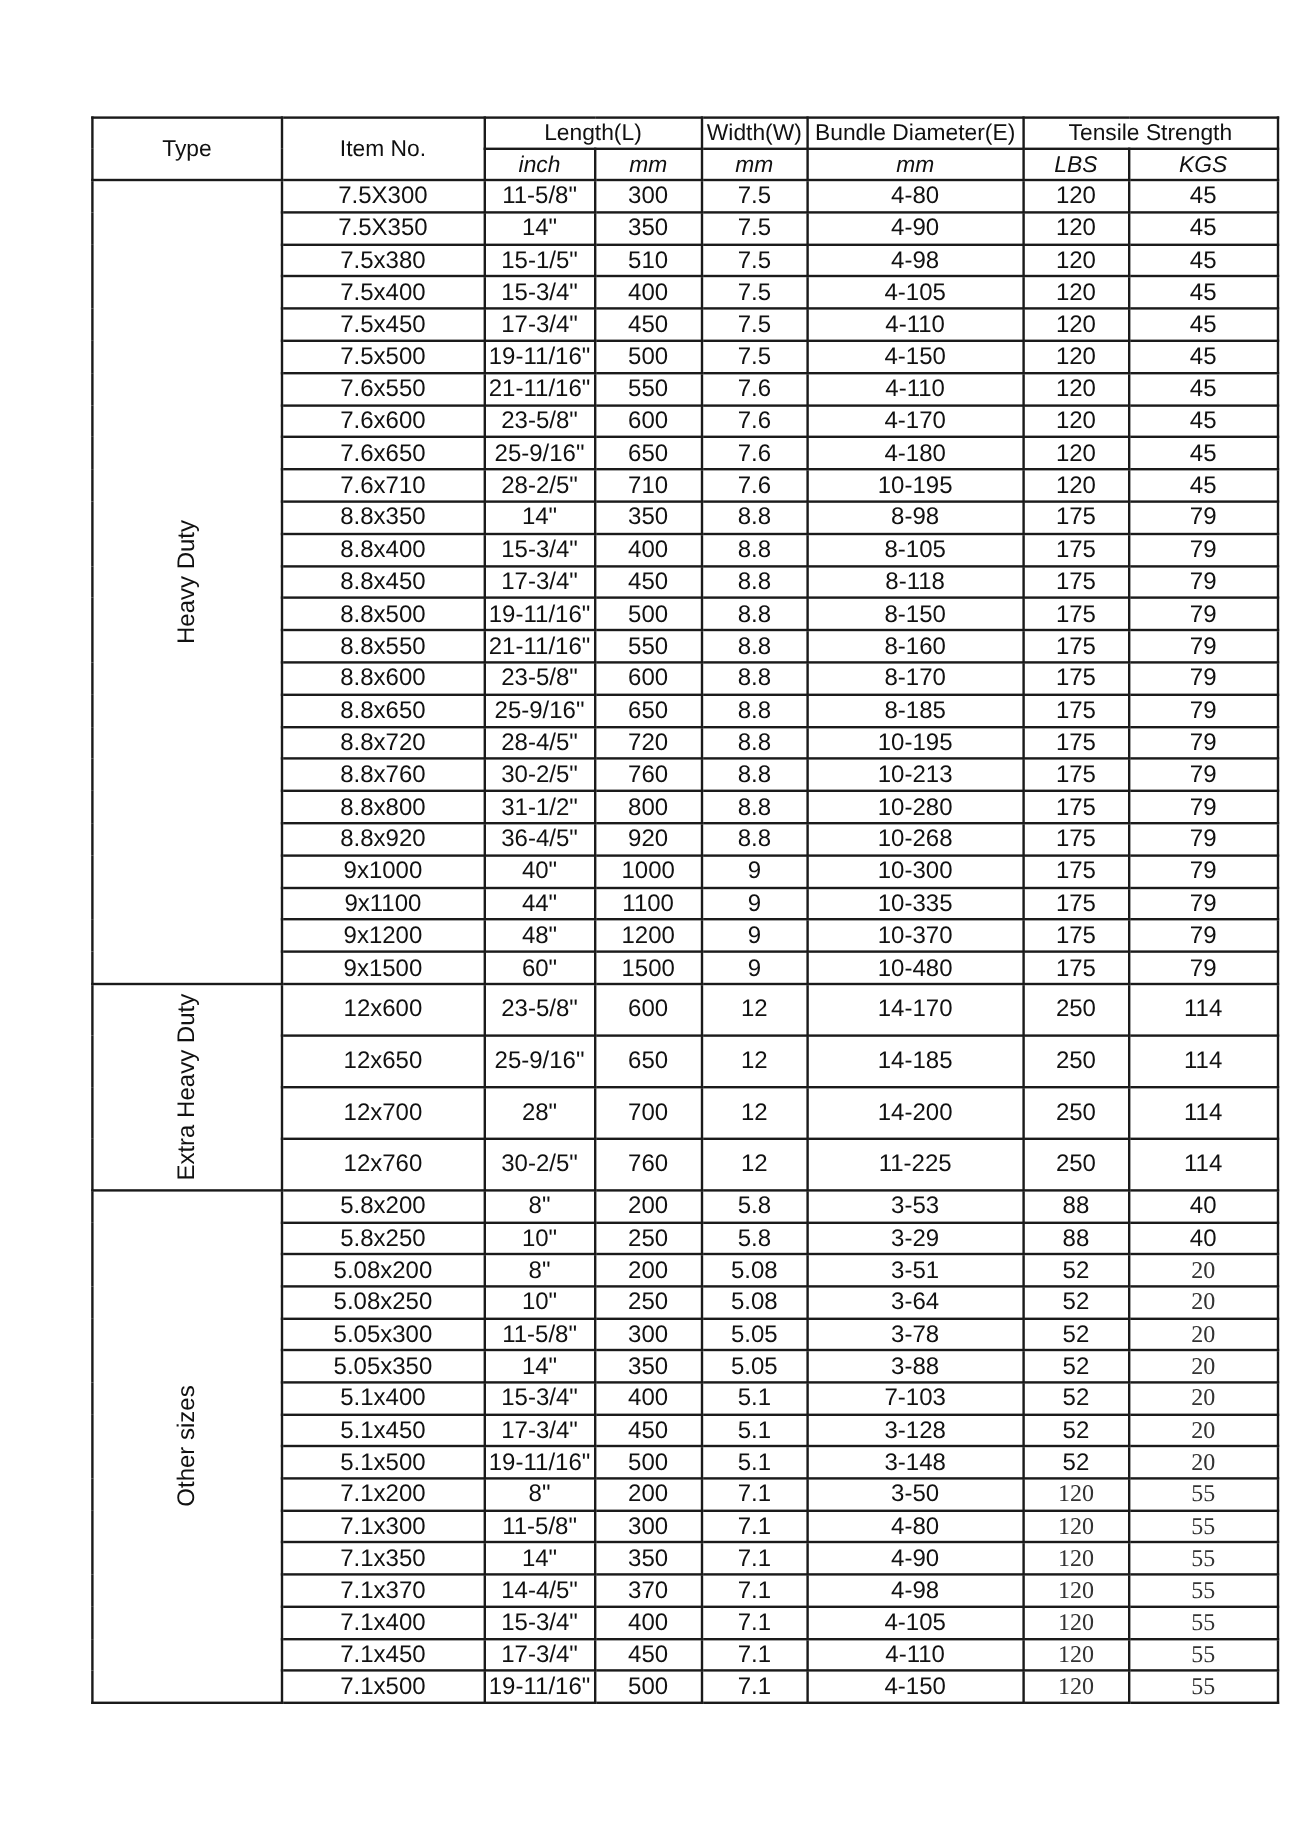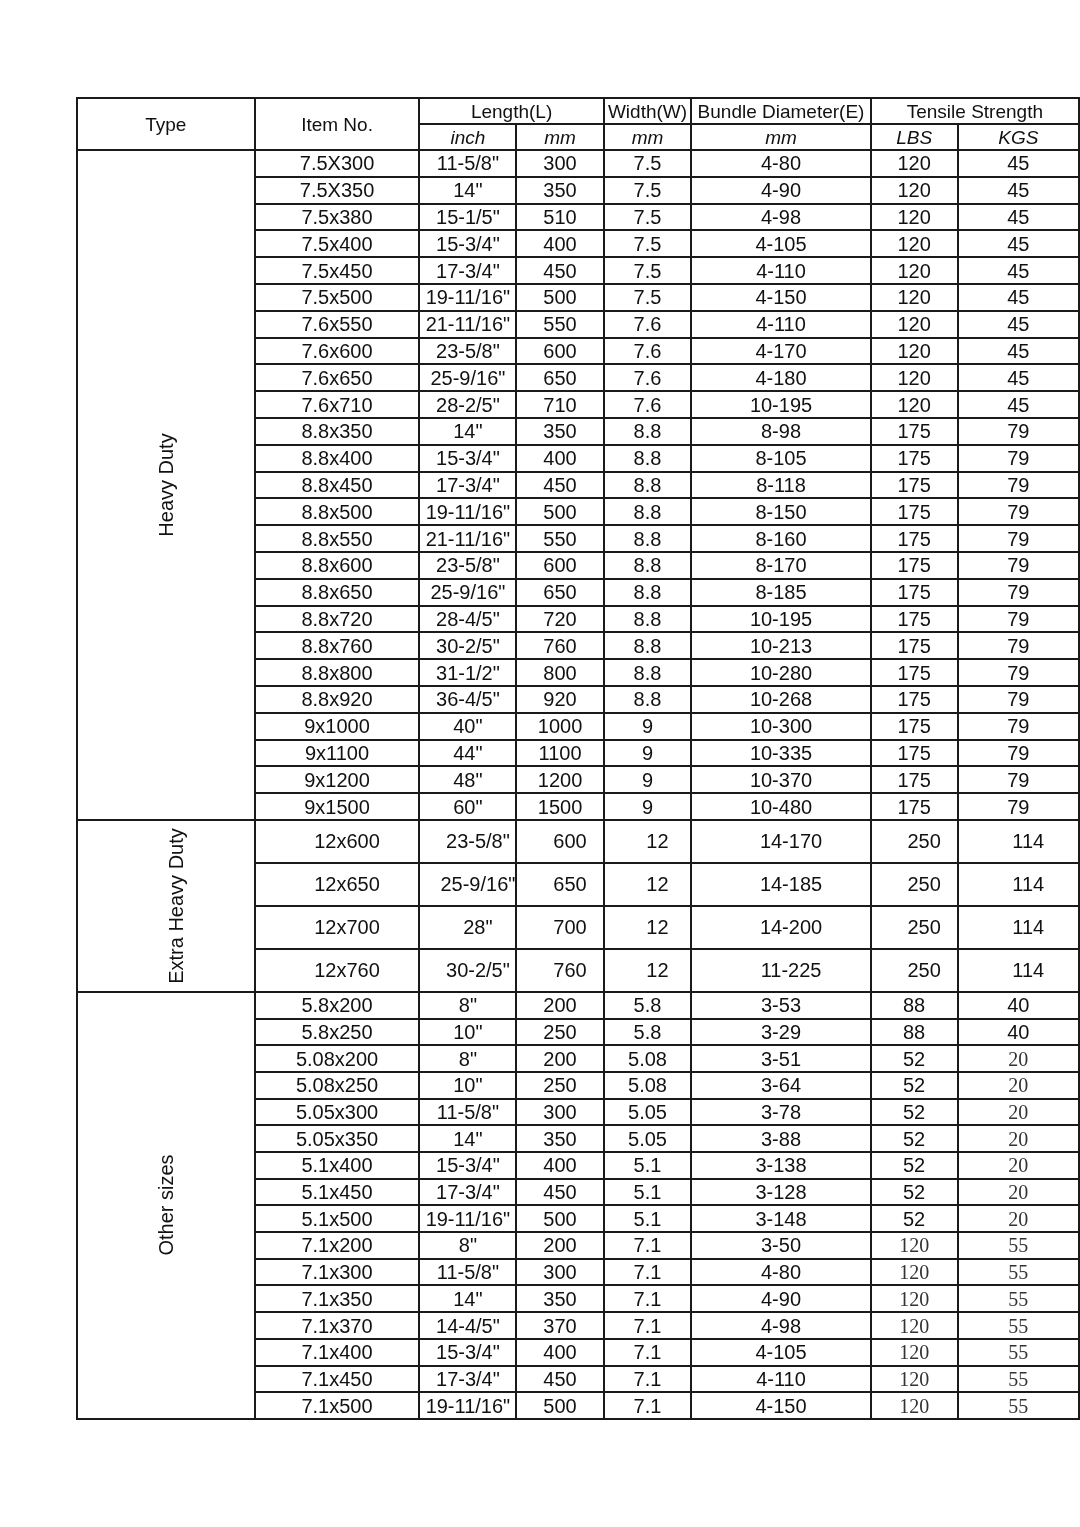--- a/index.html
+++ b/index.html
@@ -4,21 +4,21 @@
 <style>
   html, body { margin: 0; padding: 0; background: #ffffff; }
   body { width: 1080px; height: 1527px; position: relative; font-family: "Liberation Sans", sans-serif; color: #111; }
   .sheet { position: absolute; left: 76px; top: 97px; }
   table { border-collapse: collapse; table-layout: fixed; }
   td, th { border: 2px solid #1a1a1a; padding: 0; text-align: center; vertical-align: middle; font-weight: normal; font-size: 20px; line-height: 1; white-space: nowrap; overflow: hidden; }
   th { font-size: 19px; }
   tr.hd1 th { height: 24px; }
   tr.hd2 th { height: 24px; font-style: italic; }
   tr.r-hd td { height: 24.8px; }
-  tr.r-xhd td { height: 41px; padding-left: 20px; }
+  tr.r-xhd td { height: 41px; }
   tr.r-os td { height: 24.7px; }
   td.type { position: relative; }
   .vlabel { display: inline-block; transform: rotate(-90deg); white-space: nowrap; font-size: 20px; }
   .serif { font-family: "Liberation Serif", serif; color: #333; }
   col.c-type { width: 64px; }
   col.c-item { width: 169px; }
   col.c-inch { width: 92px; }
   col.c-mm { width: 89px; }
   col.c-w { width: 88px; }
   col.c-bd { width: 180px; }
@@ -375,21 +375,21 @@
           <td>5.05</td>
           <td>3-88</td>
           <td>52</td>
           <td class="serif">20</td>
         </tr>
         <tr class="r-os">
           <td>5.1x400</td>
           <td>15-3/4"</td>
           <td>400</td>
           <td>5.1</td>
-          <td>3-138</td>
+          <td>7-103</td>
           <td>52</td>
           <td class="serif">20</td>
         </tr>
         <tr class="r-os">
           <td>5.1x450</td>
           <td>17-3/4"</td>
           <td>450</td>
           <td>5.1</td>
           <td>3-128</td>
           <td>52</td>

